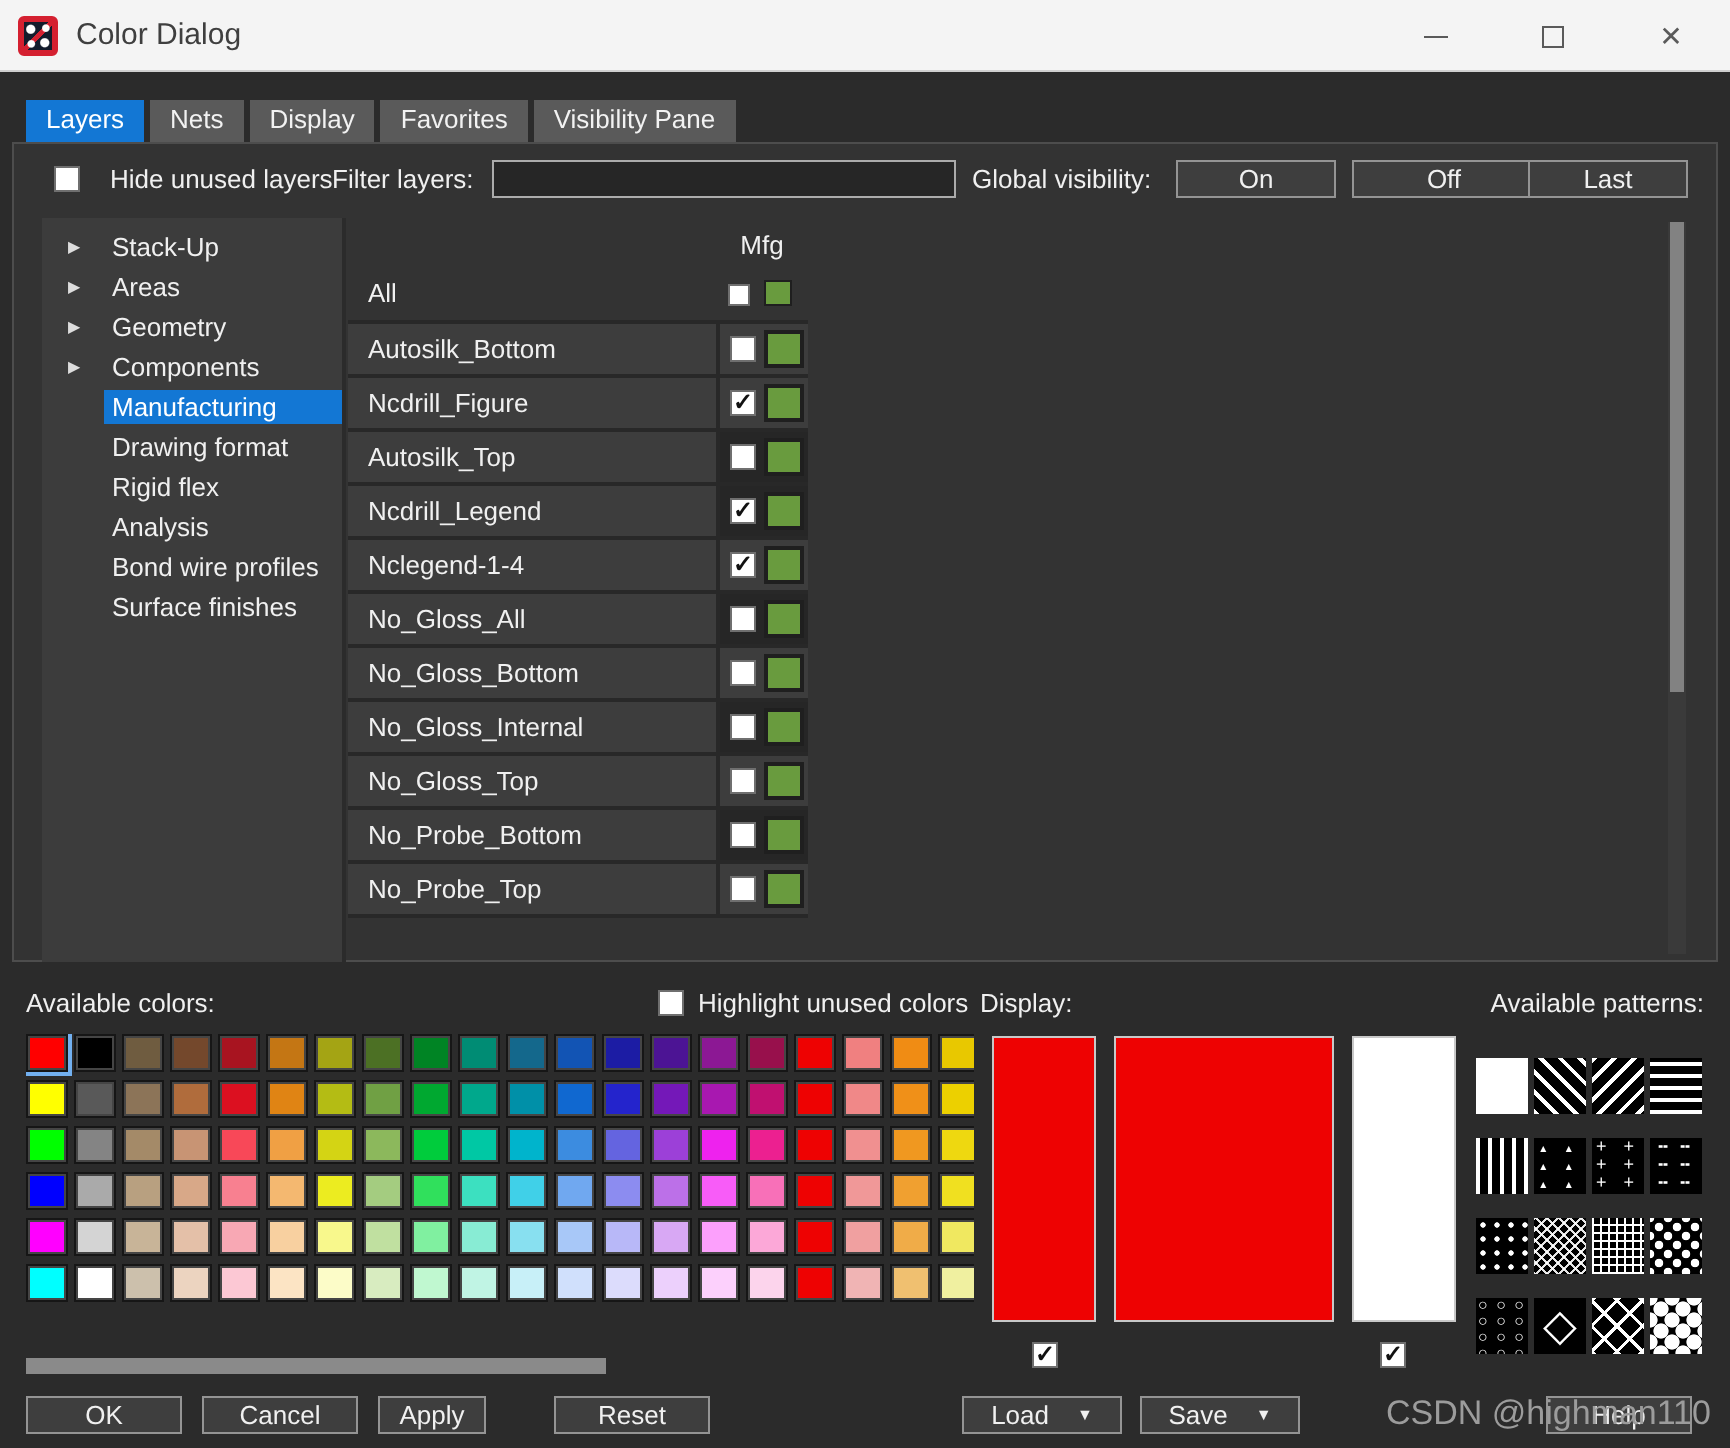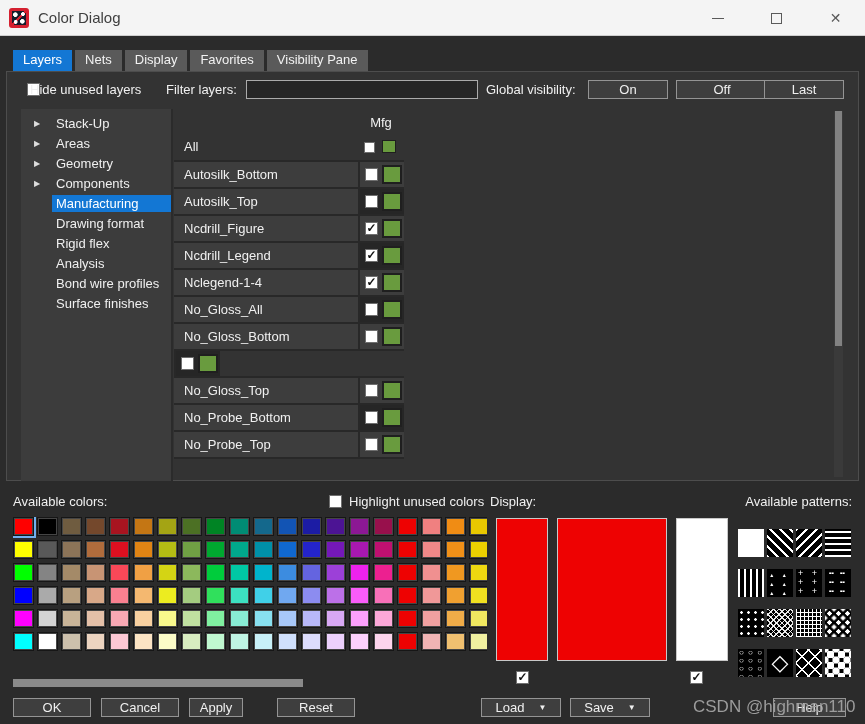--- a/index.html
+++ b/index.html
@@ -142,21 +142,21 @@
   <div class="tabbar" id="tabbar">
       <div class="tab active">Layers</div>
       <div class="tab">Nets</div>
       <div class="tab">Display</div>
       <div class="tab">Favorites</div>
       <div class="tab">Visibility Pane</div>
     </div>
 
   <div class="panel">
     <div class="cb" style="position:absolute;left:20px;top:11px;"></div>
-    <span class="filter-row-label" style="left:23px;top:10px;">Hide unused layers</span>
+    <span class="filter-row-label" style="left:48px;top:10px;">Hide unused layers</span>
     <span class="filter-row-label" style="left:159px;top:10px;">Filter layers:</span>
     <input class="text-input" value="" style="">
     <span class="filter-row-label" style="left:479px;top:10px;">Global visibility:</span>
     <div class="push-btn" style="left:581px;top:8px;width:80px;">On</div>
     <div class="push-btn" style="left:669px;top:8px;width:92px;">Off</div>
     <div class="push-btn" style="left:757px;top:8px;width:80px;">Last</div>
 
     <div class="tree" id="tree">
         <div class="titem">
           <span class="arrow">▶</span>
@@ -208,34 +208,34 @@
         <div class="hswatch" id="all-swatch" style="background: rgb(105, 155, 62);"></div>
       </div>
       <div id="rows">
           <div class="lrow">
             <div class="lname">Autosilk_Bottom</div>
             <div class="lmfg">
               <div class="cb" style="width: 13px; height: 13px;"></div>
               <div class="lswatch" style="background: rgb(105, 155, 62);"></div>
             </div>
           </div>
+          <div class="lrow">
+            <div class="lname">Ncdrill_Figure</div>
+            <div class="lmfg">
+              <div class="cb checked" style="width: 13px; height: 13px;"></div>
+              <div class="lswatch" style="background: rgb(105, 155, 62);"></div>
+            </div>
+          </div>
           <div class="lrow alt">
             <div class="lname">Autosilk_Top</div>
             <div class="lmfg">
               <div class="cb" style="width: 13px; height: 13px;"></div>
               <div class="lswatch" style="background: rgb(105, 155, 62);"></div>
             </div>
           </div>
-          <div class="lrow">
-            <div class="lname">Ncdrill_Figure</div>
-            <div class="lmfg">
-              <div class="cb checked" style="width: 13px; height: 13px;"></div>
-              <div class="lswatch" style="background: rgb(105, 155, 62);"></div>
-            </div>
-          </div>
           <div class="lrow alt">
             <div class="lname">Ncdrill_Legend</div>
             <div class="lmfg">
               <div class="cb checked" style="width: 13px; height: 13px;"></div>
               <div class="lswatch" style="background: rgb(105, 155, 62);"></div>
             </div>
           </div>
           <div class="lrow">
             <div class="lname">Nclegend-1-4</div>
             <div class="lmfg">
@@ -251,20 +251,21 @@
             </div>
           </div>
           <div class="lrow">
             <div class="lname">No_Gloss_Bottom</div>
             <div class="lmfg">
               <div class="cb" style="width: 13px; height: 13px;"></div>
               <div class="lswatch" style="background: rgb(105, 155, 62);"></div>
             </div>
           </div>
           <div class="lrow alt">
+            <div class="lname">No_Gloss_Internal</div>
             <div class="lmfg">
               <div class="cb" style="width: 13px; height: 13px;"></div>
               <div class="lswatch" style="background: rgb(105, 155, 62);"></div>
             </div>
           </div>
           <div class="lrow">
             <div class="lname">No_Gloss_Top</div>
             <div class="lmfg">
               <div class="cb" style="width: 13px; height: 13px;"></div>
               <div class="lswatch" style="background: rgb(105, 155, 62);"></div>

